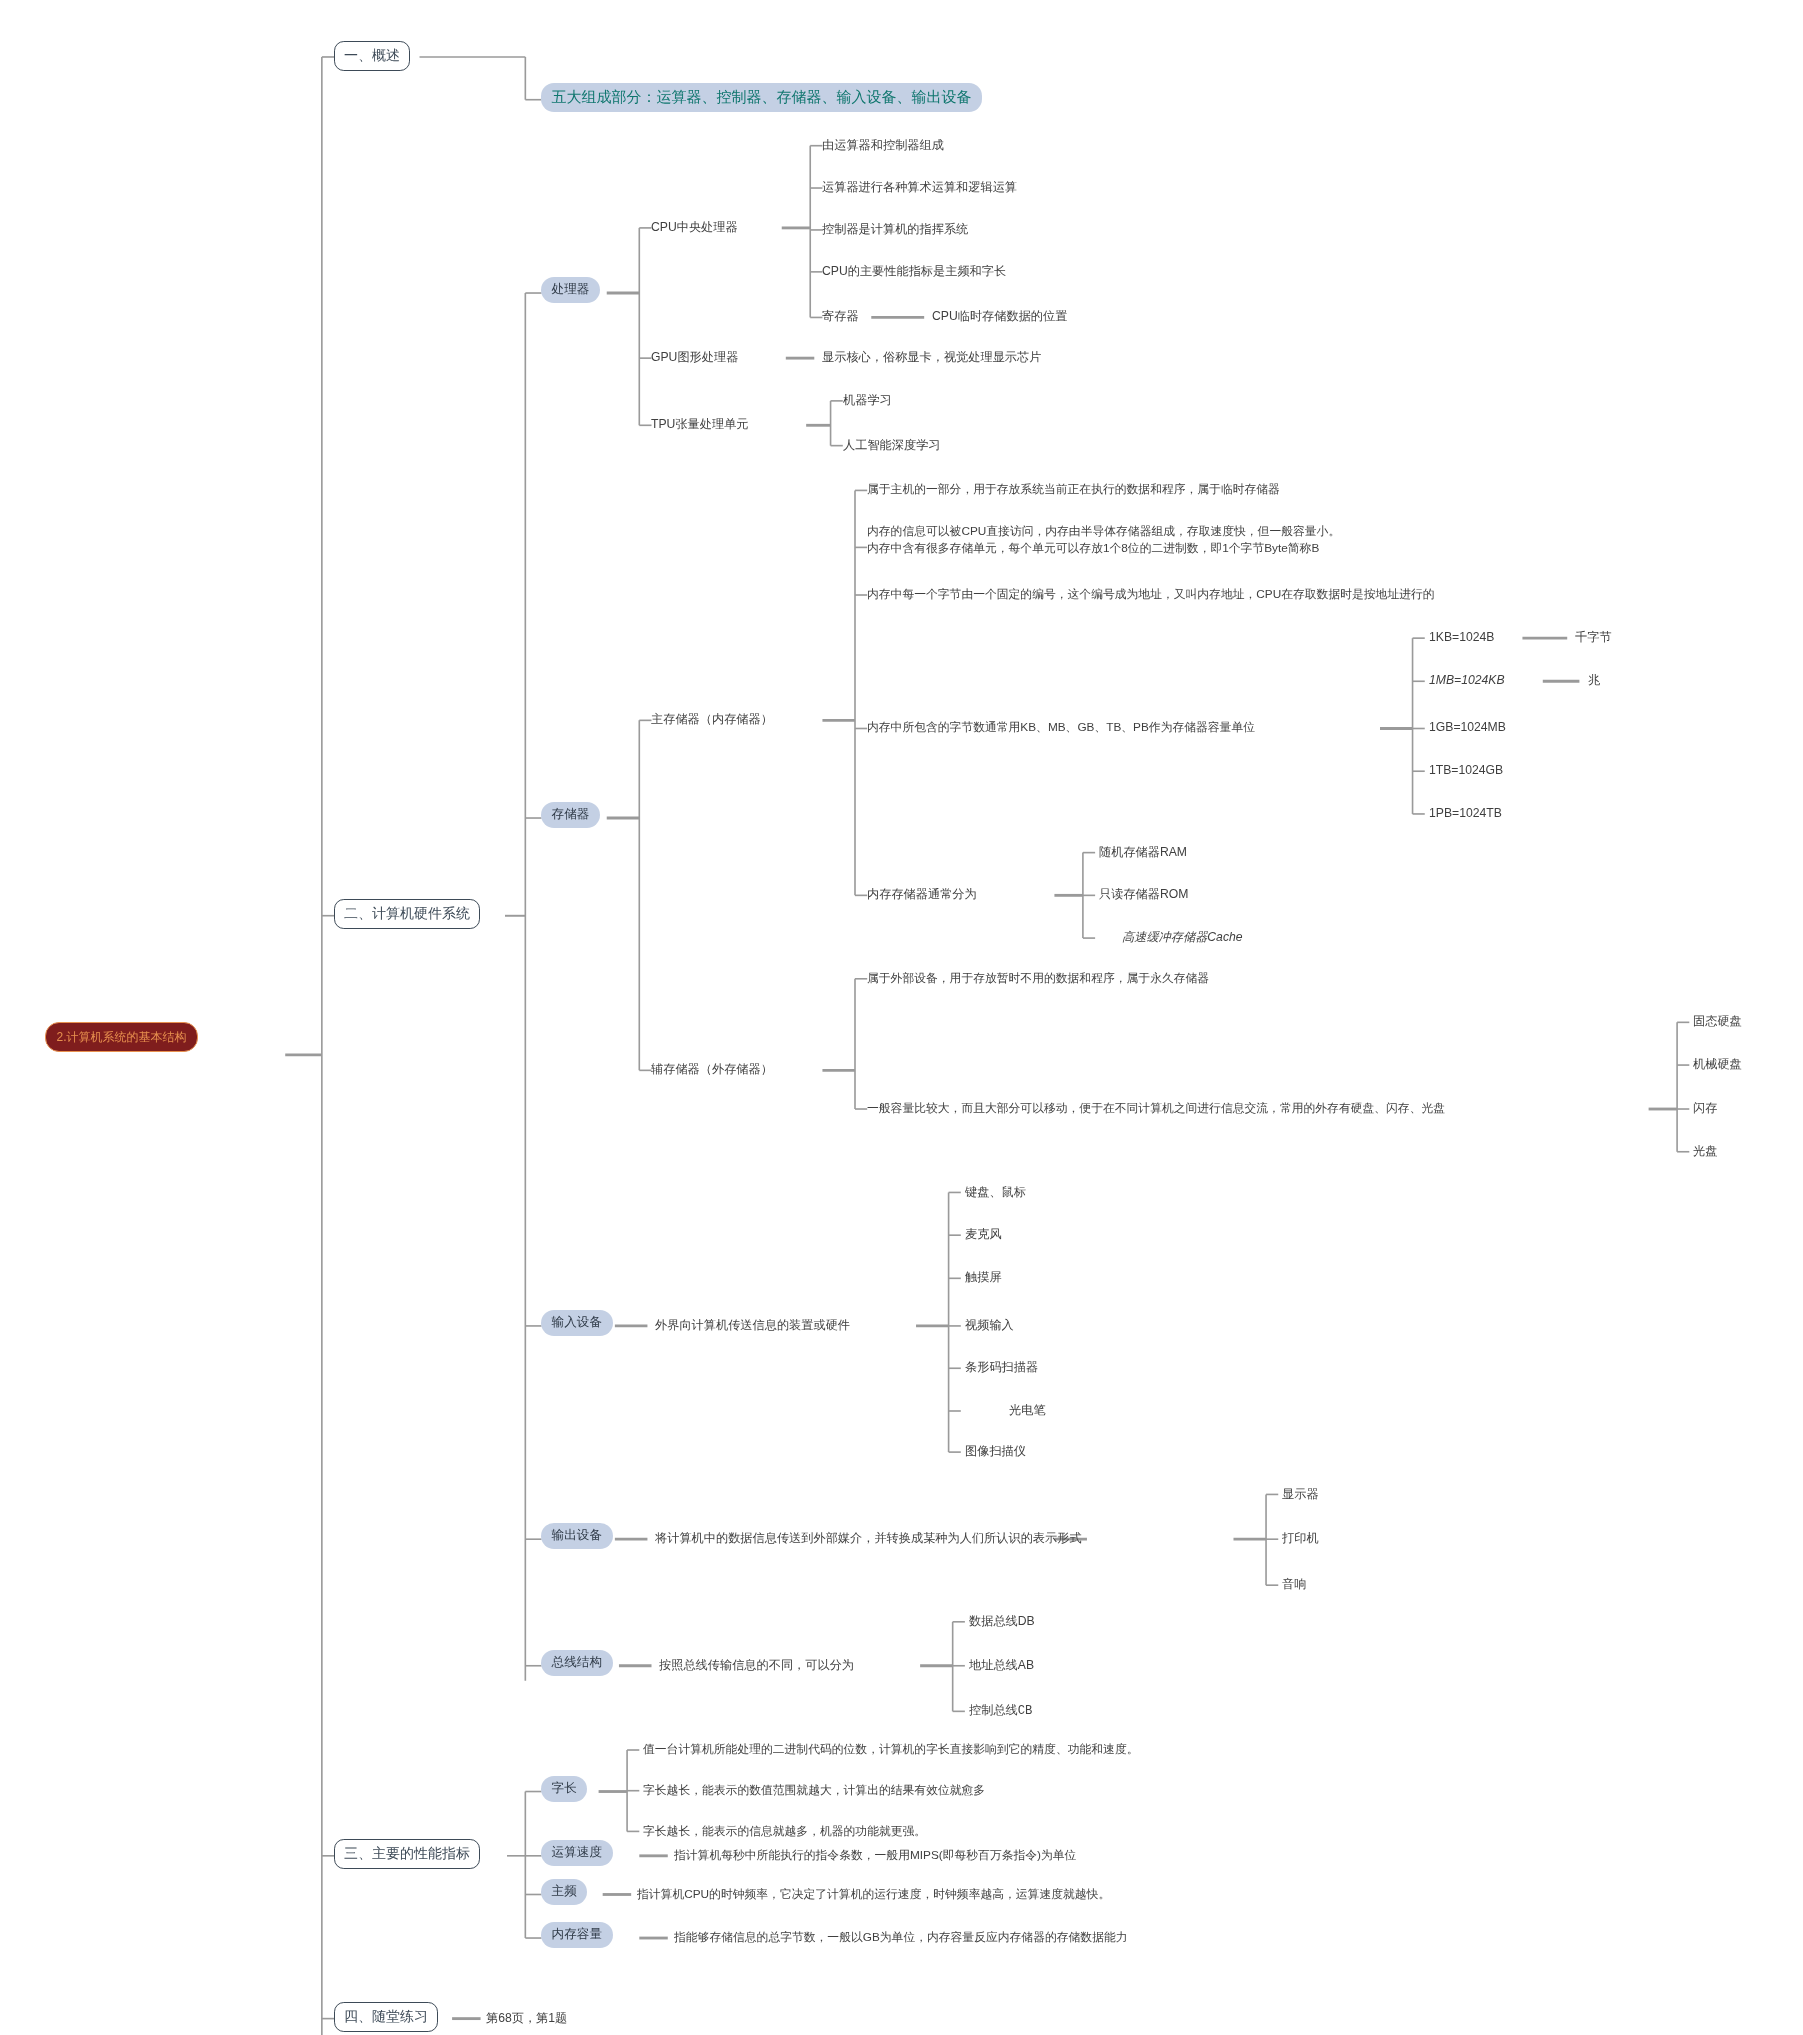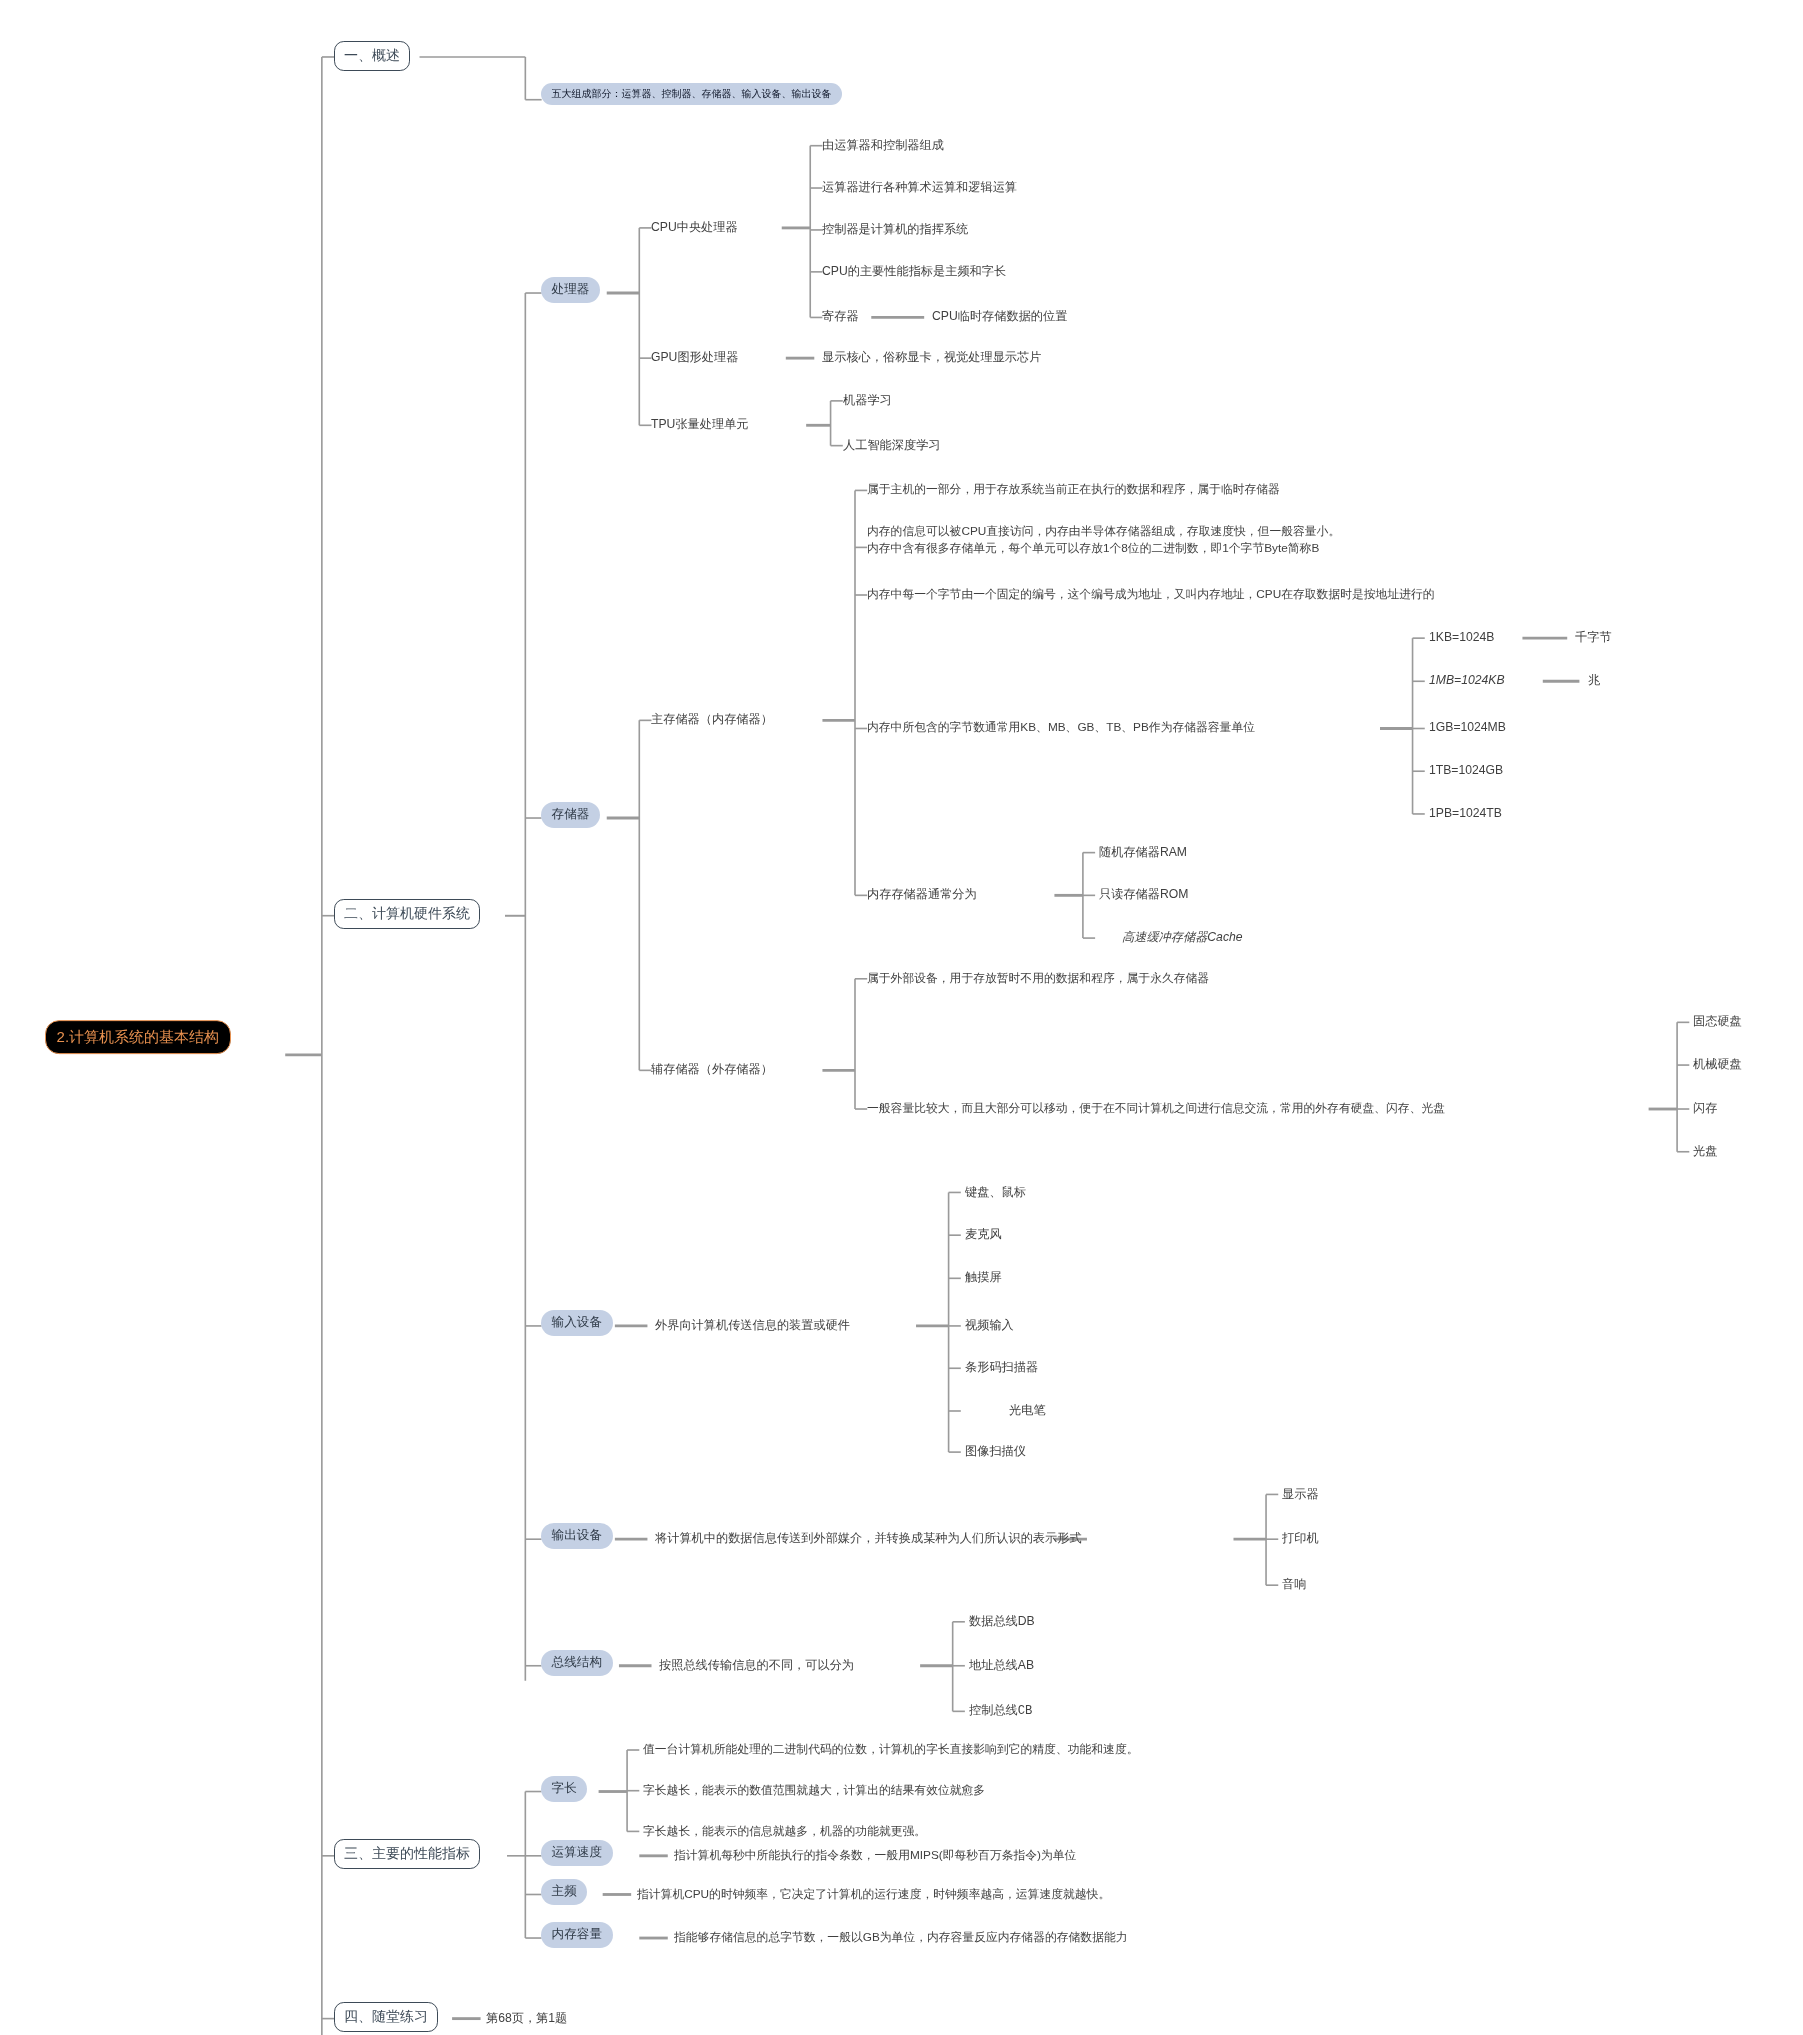--- a/index.html
+++ b/index.html
@@ -8,36 +8,36 @@
     width:1804px;height:2111px;position:relative;overflow:hidden;
     color:#3f3f3f;
   }
   #canvas{position:absolute;left:0;top:0;width:1804px;height:2111px;}
   #links{position:absolute;left:0;top:0;width:1804px;height:2111px;pointer-events:none;}
   .node{position:absolute;white-space:nowrap;line-height:1.25;}
 
   
   .n-root{
     border:1.6px solid #e8914f;border-radius:14px;
-    color:#e8914f;font-size:15px;padding:6.5px 10.6px;background:#000000;
+    color:#e8914f;font-size:12px;padding:6.5px 10.6px;background:#7f1d1d;
   }
   
   .n-l1{
     border:1.6px solid #3d4a57;border-radius:9.8px;
     color:#3d4a57;font-size:14px;padding:5.3px 9px;background:#fff;
   }
   
   .n-pill{
     background:#c4d0e4;border-radius:18px;
     color:#2f3a47;font-size:12.6px;padding:5.3px 10.6px;
   }
   
   .n-hl{
     background:#c4d0e4;border-radius:13px;
-    color:#0f172a;font-size:10px;padding:4.9px 10.6px;
+    color:#0f766e;font-size:15px;padding:4.9px 10.6px;
   }
   
   .n-txt{font-size:12.2px;color:#3f3f3f;}
   .n-txt2{font-size:11.8px;color:#3f3f3f;}
   .multi{white-space:pre;line-height:1.45;}
 </style>
 </head>
 <body>
 
 <div id="canvas">

